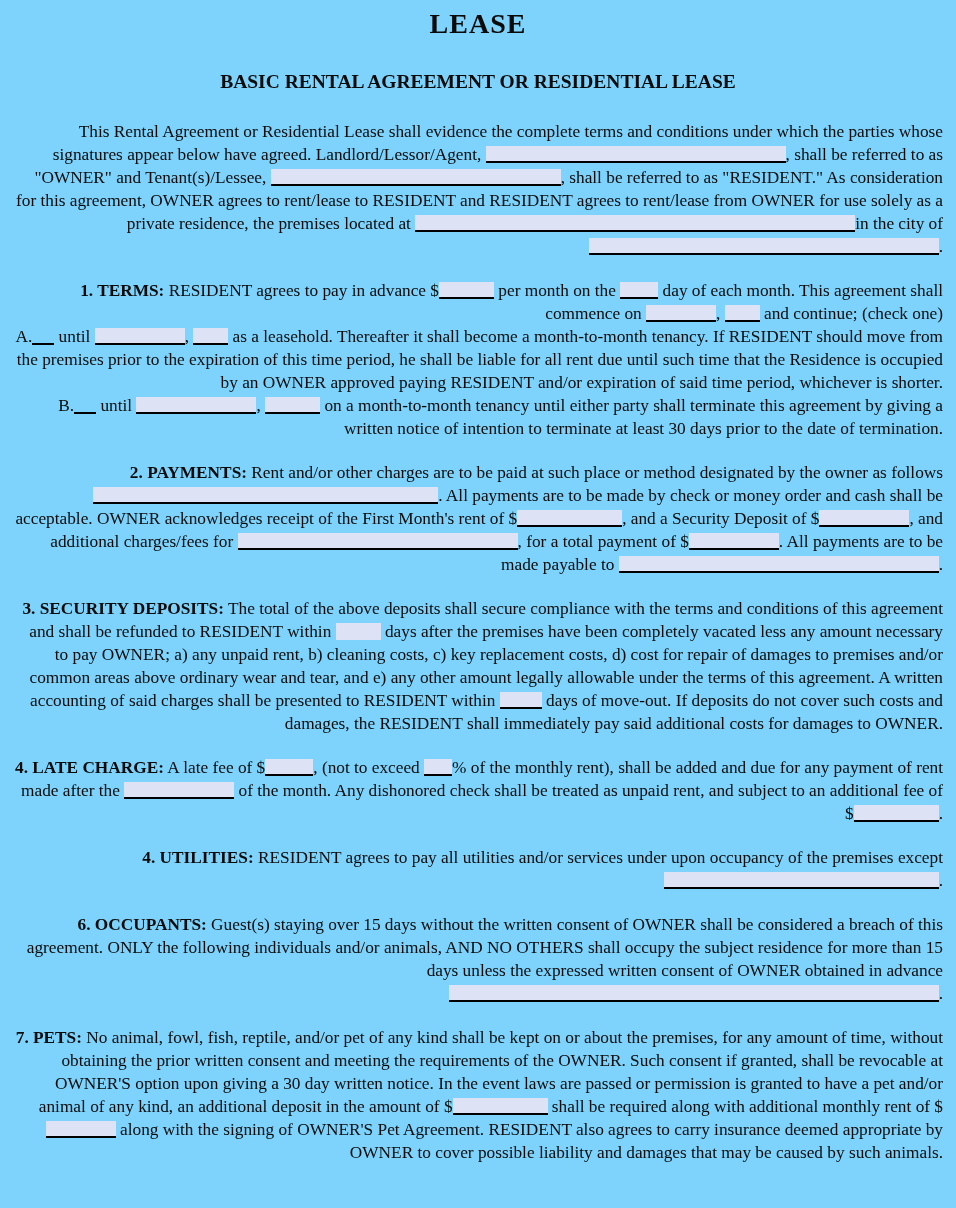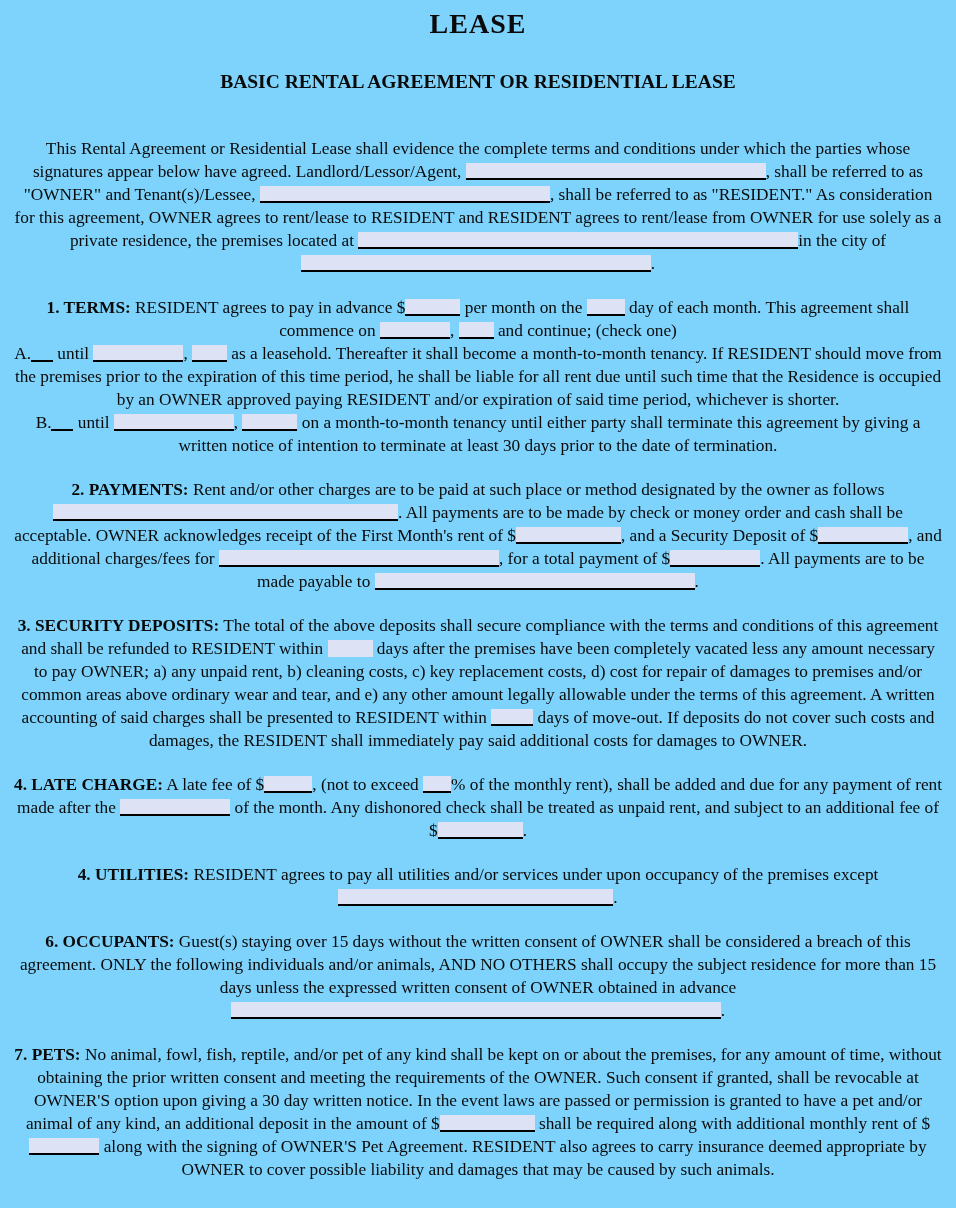--- a/index.html
+++ b/index.html
@@ -17,27 +17,27 @@
     font-size: 28px;
     font-weight: bold;
     letter-spacing: 1px;
     margin-top: 2px;
   }
   h2.doc-subtitle {
     text-align: center;
     font-size: 19.5px;
     font-weight: bold;
     margin-top: 31px;
-    margin-bottom: 44px;
+    margin-bottom: 27px;
   }
   .para {
     font-size: 17.3px;
     line-height: 23px;
     margin-bottom: 21px;
-    text-align: center;
+    text-align: right;
   }
   .para:last-child { margin-bottom: 12px; }
   .bold { font-weight: bold; }
   .blank {
     display: inline-block;
     height: 17px;
     background: var(--hl);
     border-bottom: 2px solid #000;
     vertical-align: -3px;
   }

